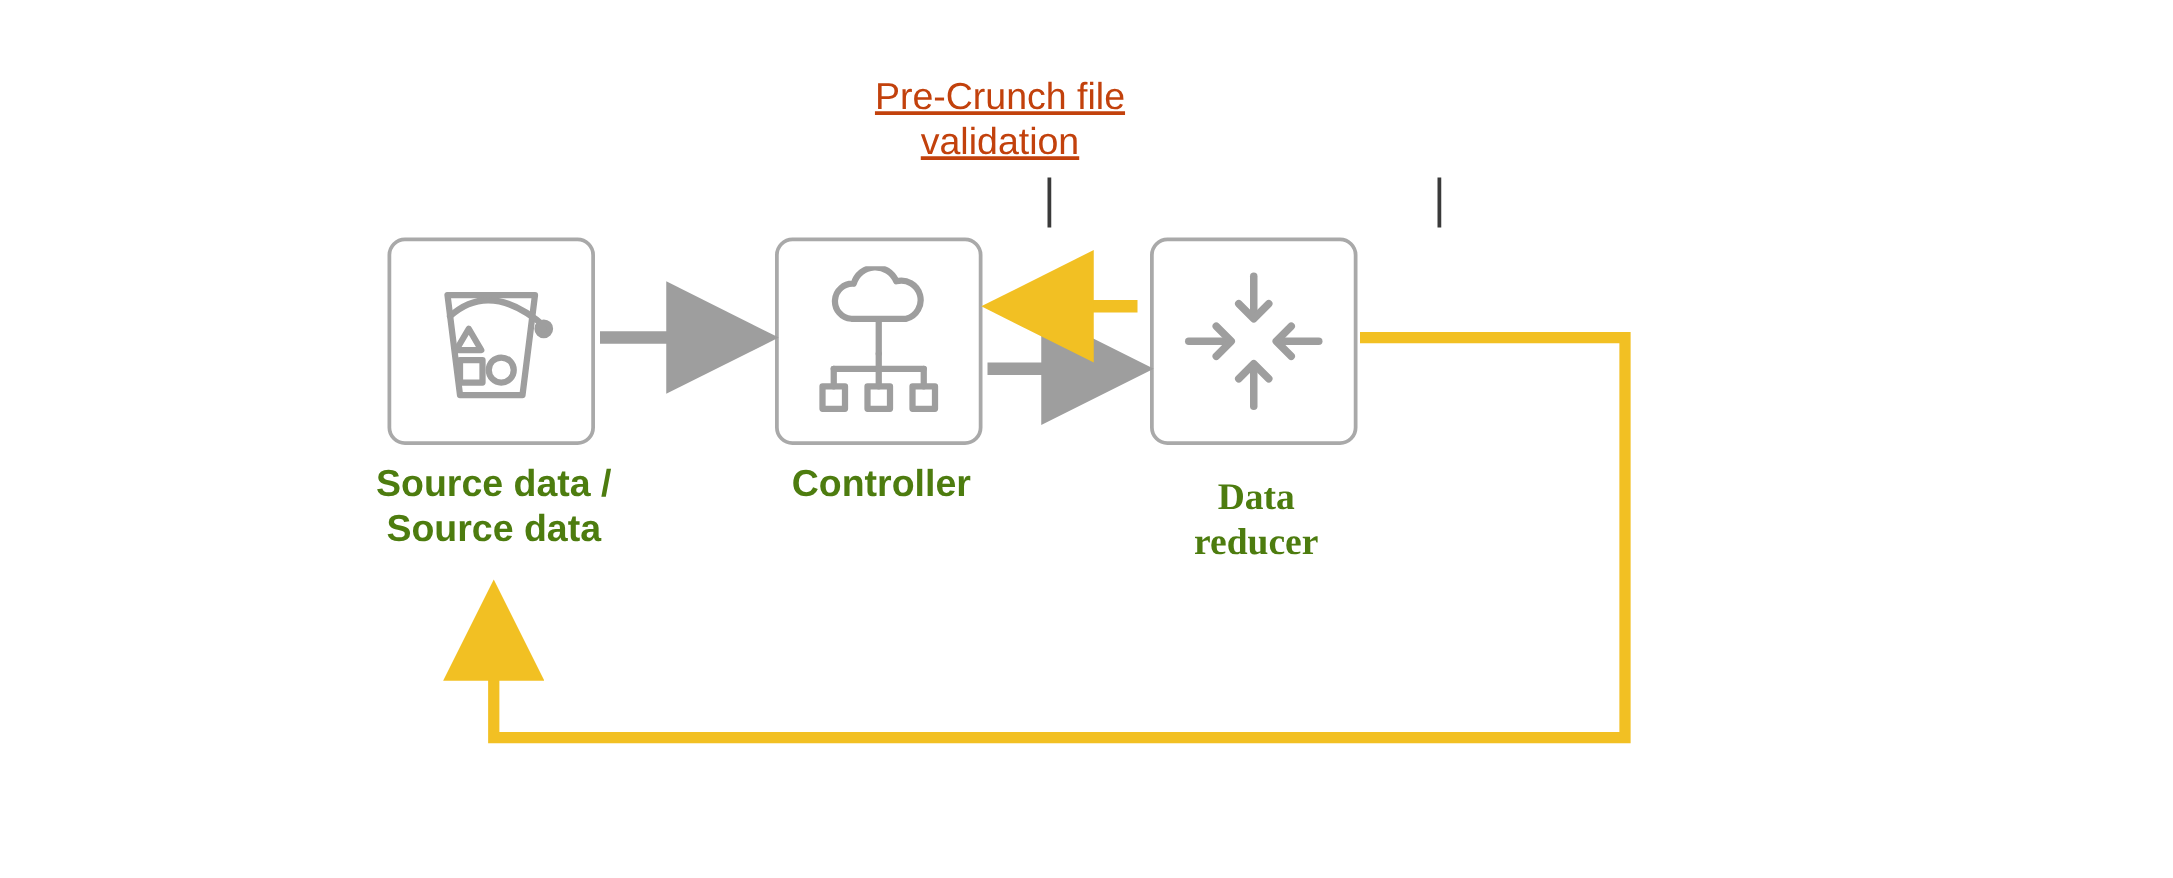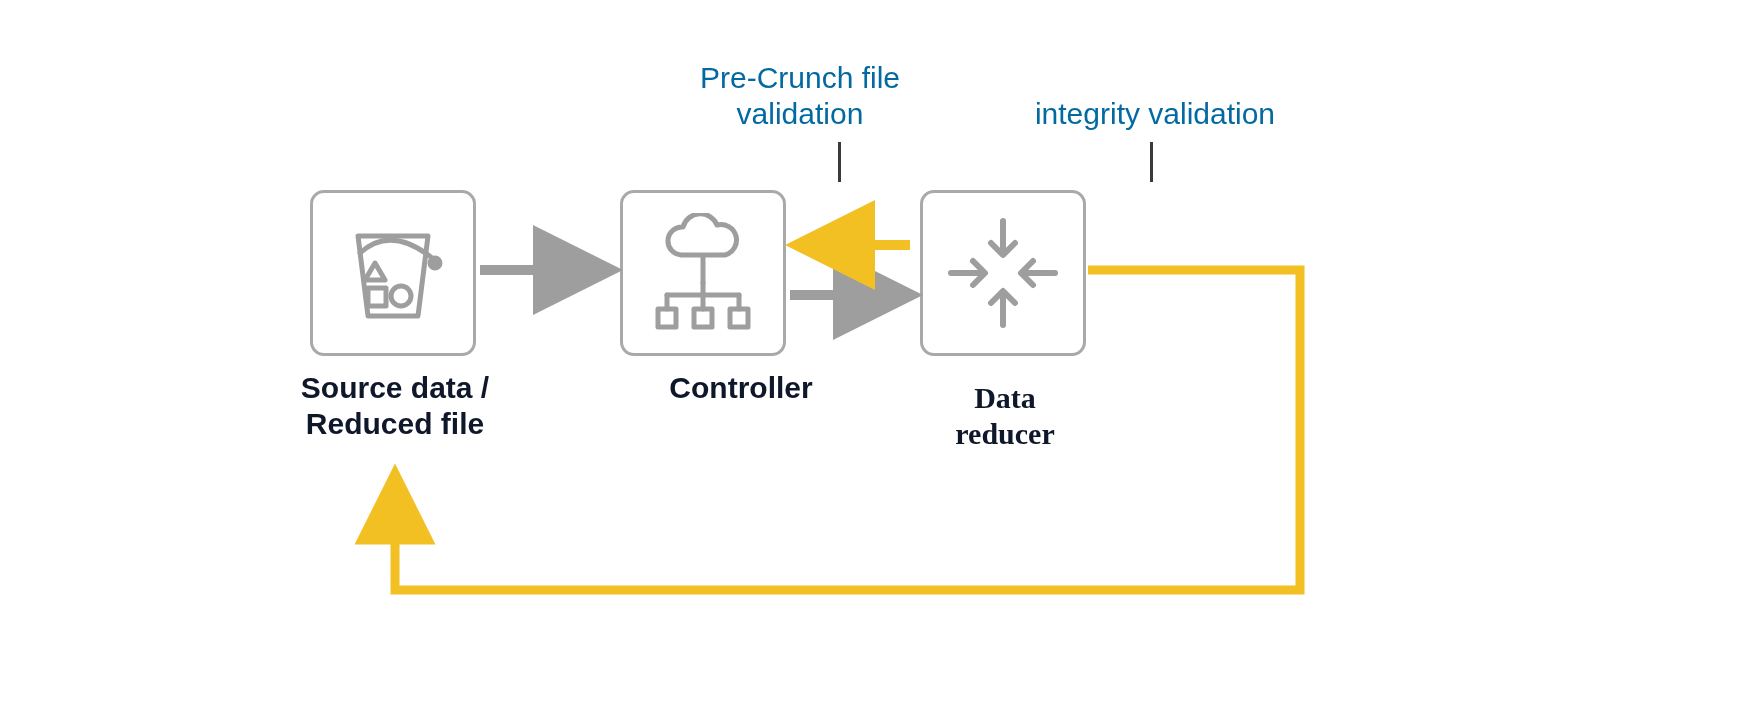--- a/index.html
+++ b/index.html
@@ -4,58 +4,58 @@
 <style>
   html,body{margin:0;padding:0;}
   body{
     width:1738px;height:702px;
     background:#fff;
     font-family:Arial,Helvetica,sans-serif;
     position:relative;
   }
   .callout{
     position:absolute;
-    color:#0369a1;
+    color:#c2410c;
     font-size:30px;
     line-height:1.2;
     text-align:center;
+    text-decoration:underline;
   }
   .tick{
     position:absolute;
     width:3px;height:40px;
     background:#3a3a3a;
   }
   .node{
     position:absolute;
     width:160px;height:160px;
     border:3px solid #a9a9a9;
     border-radius:14px;
     background:#fff;
     display:flex;align-items:center;justify-content:center;
   }
   .node svg{display:block;}
   .label{
     position:absolute;
-    color:#0f172a;
+    color:#4d7c0f;
     font-weight:700;
     font-size:30px;
     line-height:1.2;
     text-align:center;
   }
 </style>
 </head>
 <body>
 
 <div class="callout" style="left:650px;top:60px;width:300px;">
   <span>Pre-Crunch file</span><br>
   <span>validation</span>
 </div>
 <div class="callout" style="left:980px;top:60px;width:350px;">
   <br>
-  <span>integrity validation</span>
 </div>
 
 <div class="tick" style="left:838px;top:142px;"></div>
 <div class="tick" style="left:1150px;top:142px;"></div>
 
 <div class="node" style="left:310px;top:190px;">
   <span>
     <svg width="110" height="110" viewBox="0 0 110 110">
       <g fill="none" stroke="#9e9e9e" stroke-width="5" stroke-linejoin="round" stroke-linecap="round">
         <path d="M20 18 H90 L80 98 H30 Z"></path>
@@ -104,23 +104,23 @@
 
         <line x1="112" y1="60" x2="80" y2="60"></line>
           <polyline points="90,48 78,60 90,72"></polyline>
       </g>
     </svg>
   </span>
 </div>
 
 <div class="label" style="left:270px;top:370px;width:250px;">
   <span>Source data /</span><br>
-  <span>Reduced file</span>
+  <span>Source data</span>
 </div>
-<div class="label" style="left:656px;top:370px;width:170px;">
+<div class="label" style="left:620px;top:370px;width:170px;">
   <span>Controller</span>
 </div>
 <div class="label" style="left:920px;top:380px;width:170px;font-family:Liberation Serif, serif;">
   <span>Data</span><br>
   <span>reducer</span>
 </div>
 
 <svg width="1738" height="702" style="position:absolute;left:0;top:0;pointer-events:none;">
   <defs>
     <marker id="ah-gray" viewBox="0 0 12 12" refX="10" refY="6" markerWidth="9" markerHeight="9" orient="auto-start-reverse">

